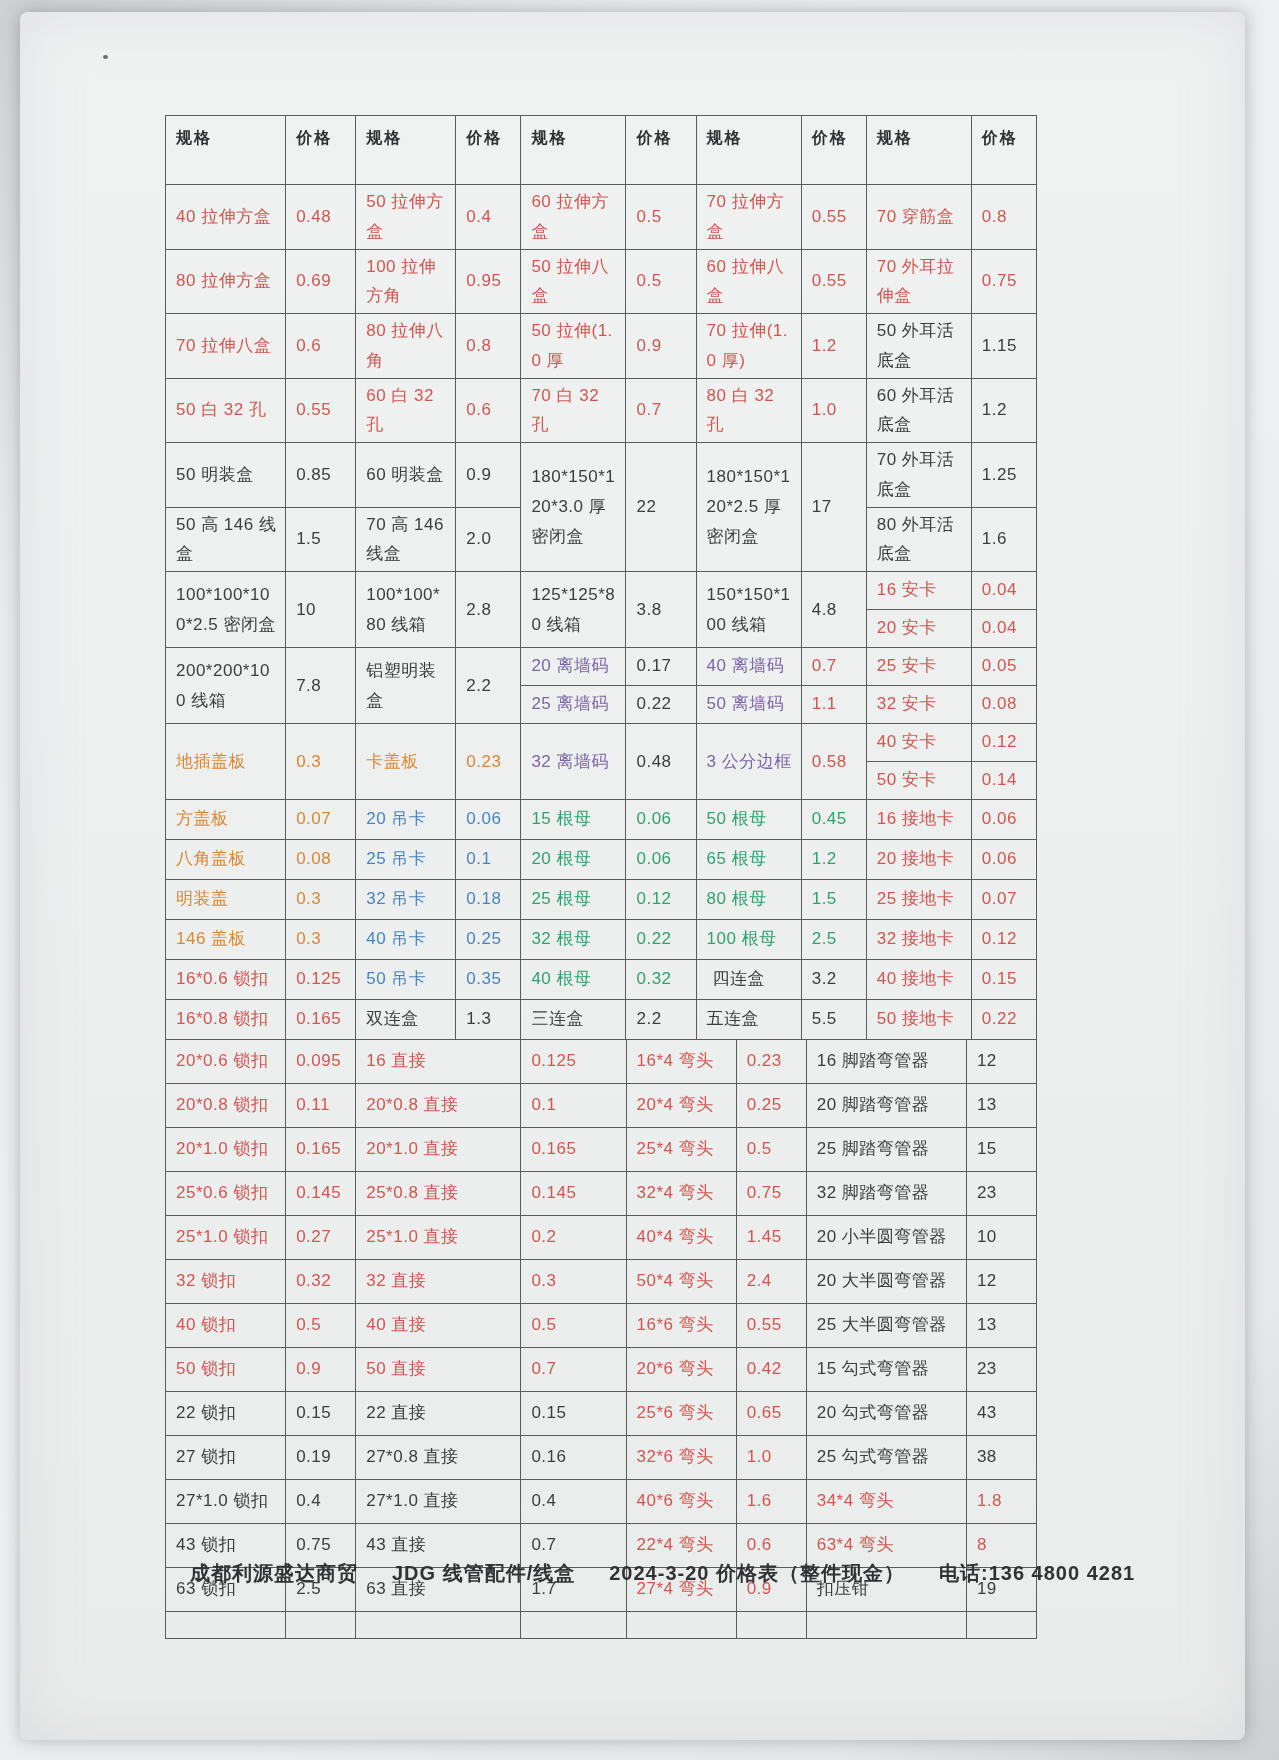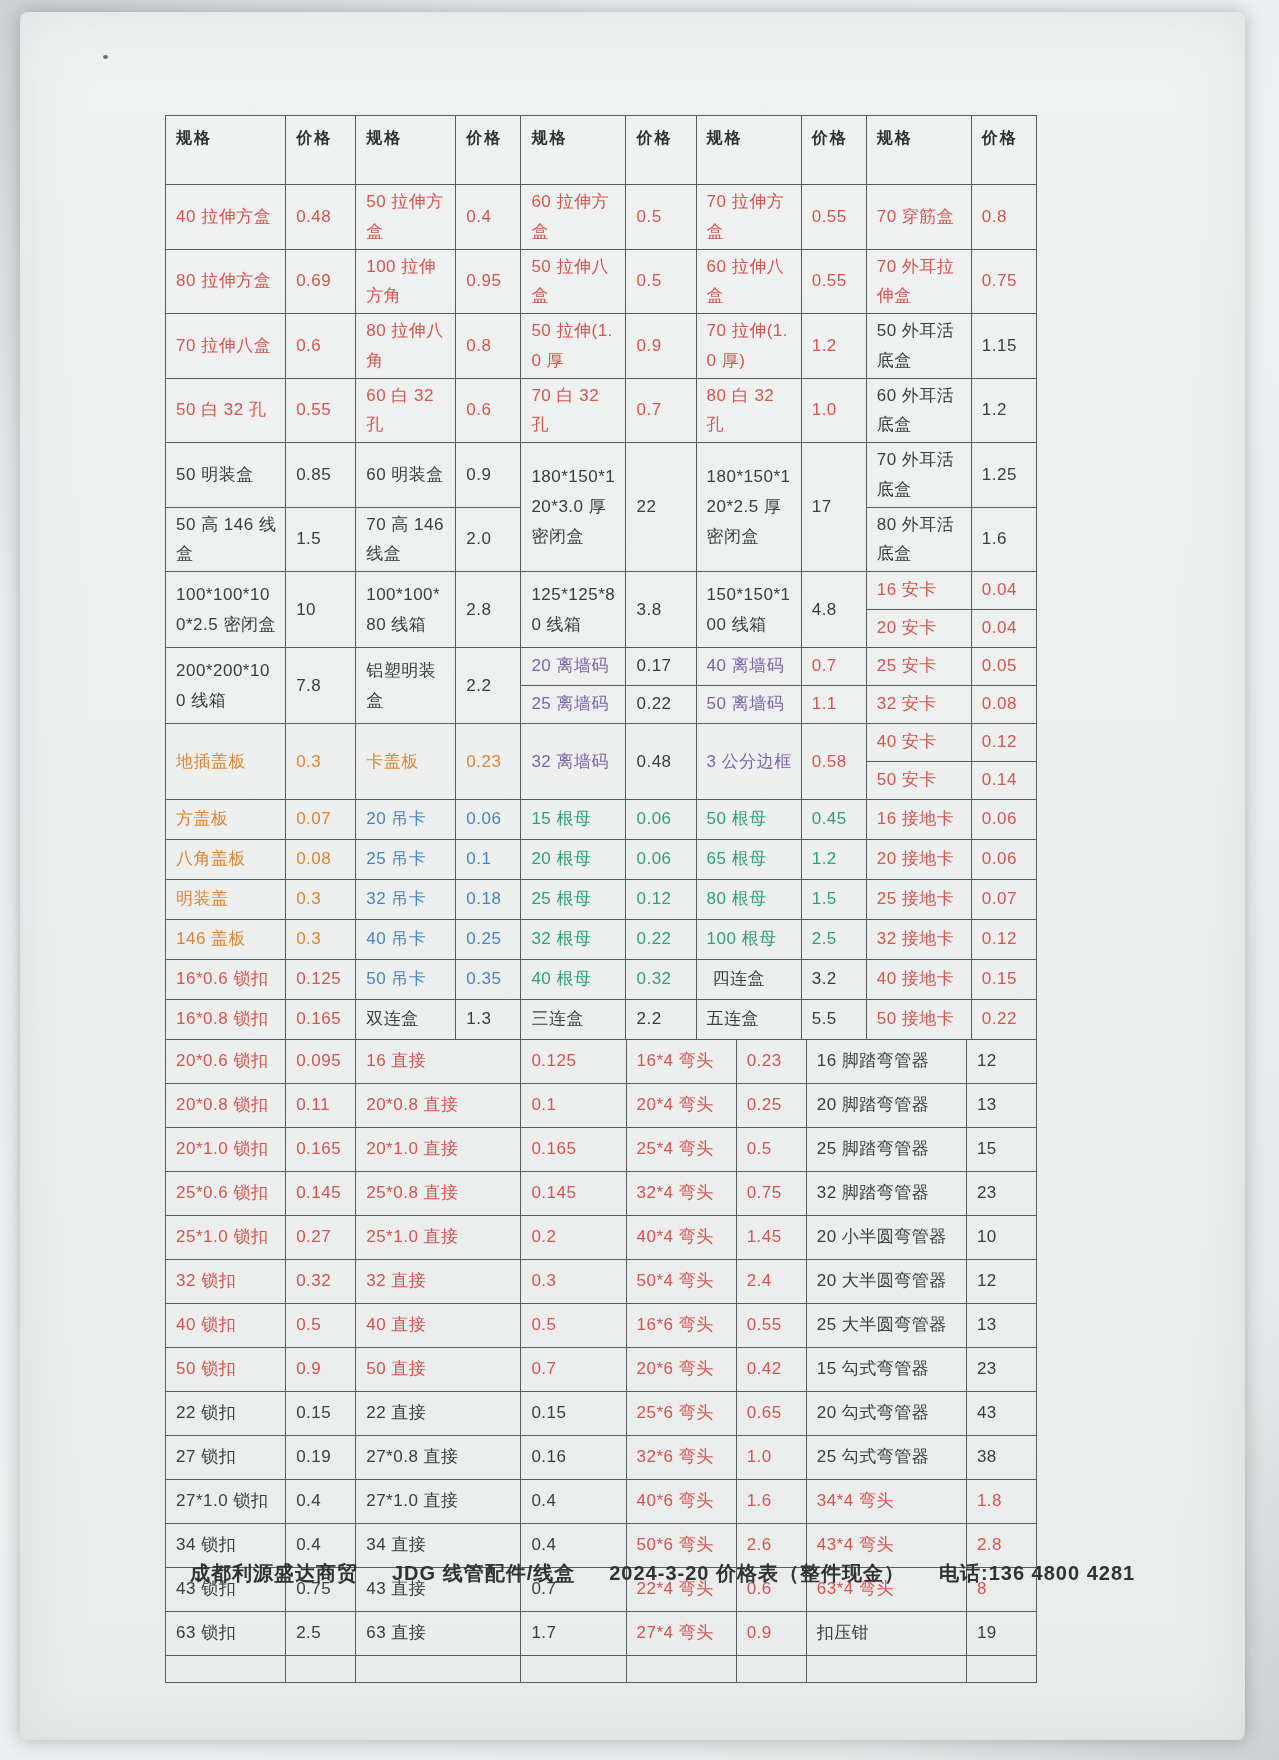--- a/index.html
+++ b/index.html
@@ -410,30 +410,20 @@
             <td style="color: rgb(59, 61, 62);">27*1.0 锁扣</td>
             <td style="color: rgb(59, 61, 62);">0.4</td>
             <td style="color: rgb(59, 61, 62);">27*1.0 直接</td>
             <td style="color: rgb(59, 61, 62);">0.4</td>
             <td style="color: rgb(212, 84, 79);">40*6 弯头</td>
             <td style="color: rgb(212, 84, 79);">1.6</td>
             <td style="color: rgb(212, 84, 79);">34*4 弯头</td>
             <td style="color: rgb(212, 84, 79);">1.8</td>
           </tr>
           <tr>
-            <td style="color: rgb(59, 61, 62);">34 锁扣</td>
-            <td style="color: rgb(59, 61, 62);">0.4</td>
-            <td style="color: rgb(59, 61, 62);">34 直接</td>
-            <td style="color: rgb(59, 61, 62);">0.4</td>
-            <td style="color: rgb(212, 84, 79);">50*6 弯头</td>
-            <td style="color: rgb(212, 84, 79);">2.6</td>
-            <td style="color: rgb(212, 84, 79);">43*4 弯头</td>
-            <td style="color: rgb(212, 84, 79);">2.8</td>
-          </tr>
-          <tr>
             <td style="color: rgb(59, 61, 62);">43 锁扣</td>
             <td style="color: rgb(59, 61, 62);">0.75</td>
             <td style="color: rgb(59, 61, 62);">43 直接</td>
             <td style="color: rgb(59, 61, 62);">0.7</td>
             <td style="color: rgb(212, 84, 79);">22*4 弯头</td>
             <td style="color: rgb(212, 84, 79);">0.6</td>
             <td style="color: rgb(212, 84, 79);">63*4 弯头</td>
             <td style="color: rgb(212, 84, 79);">8</td>
           </tr>
           <tr>

